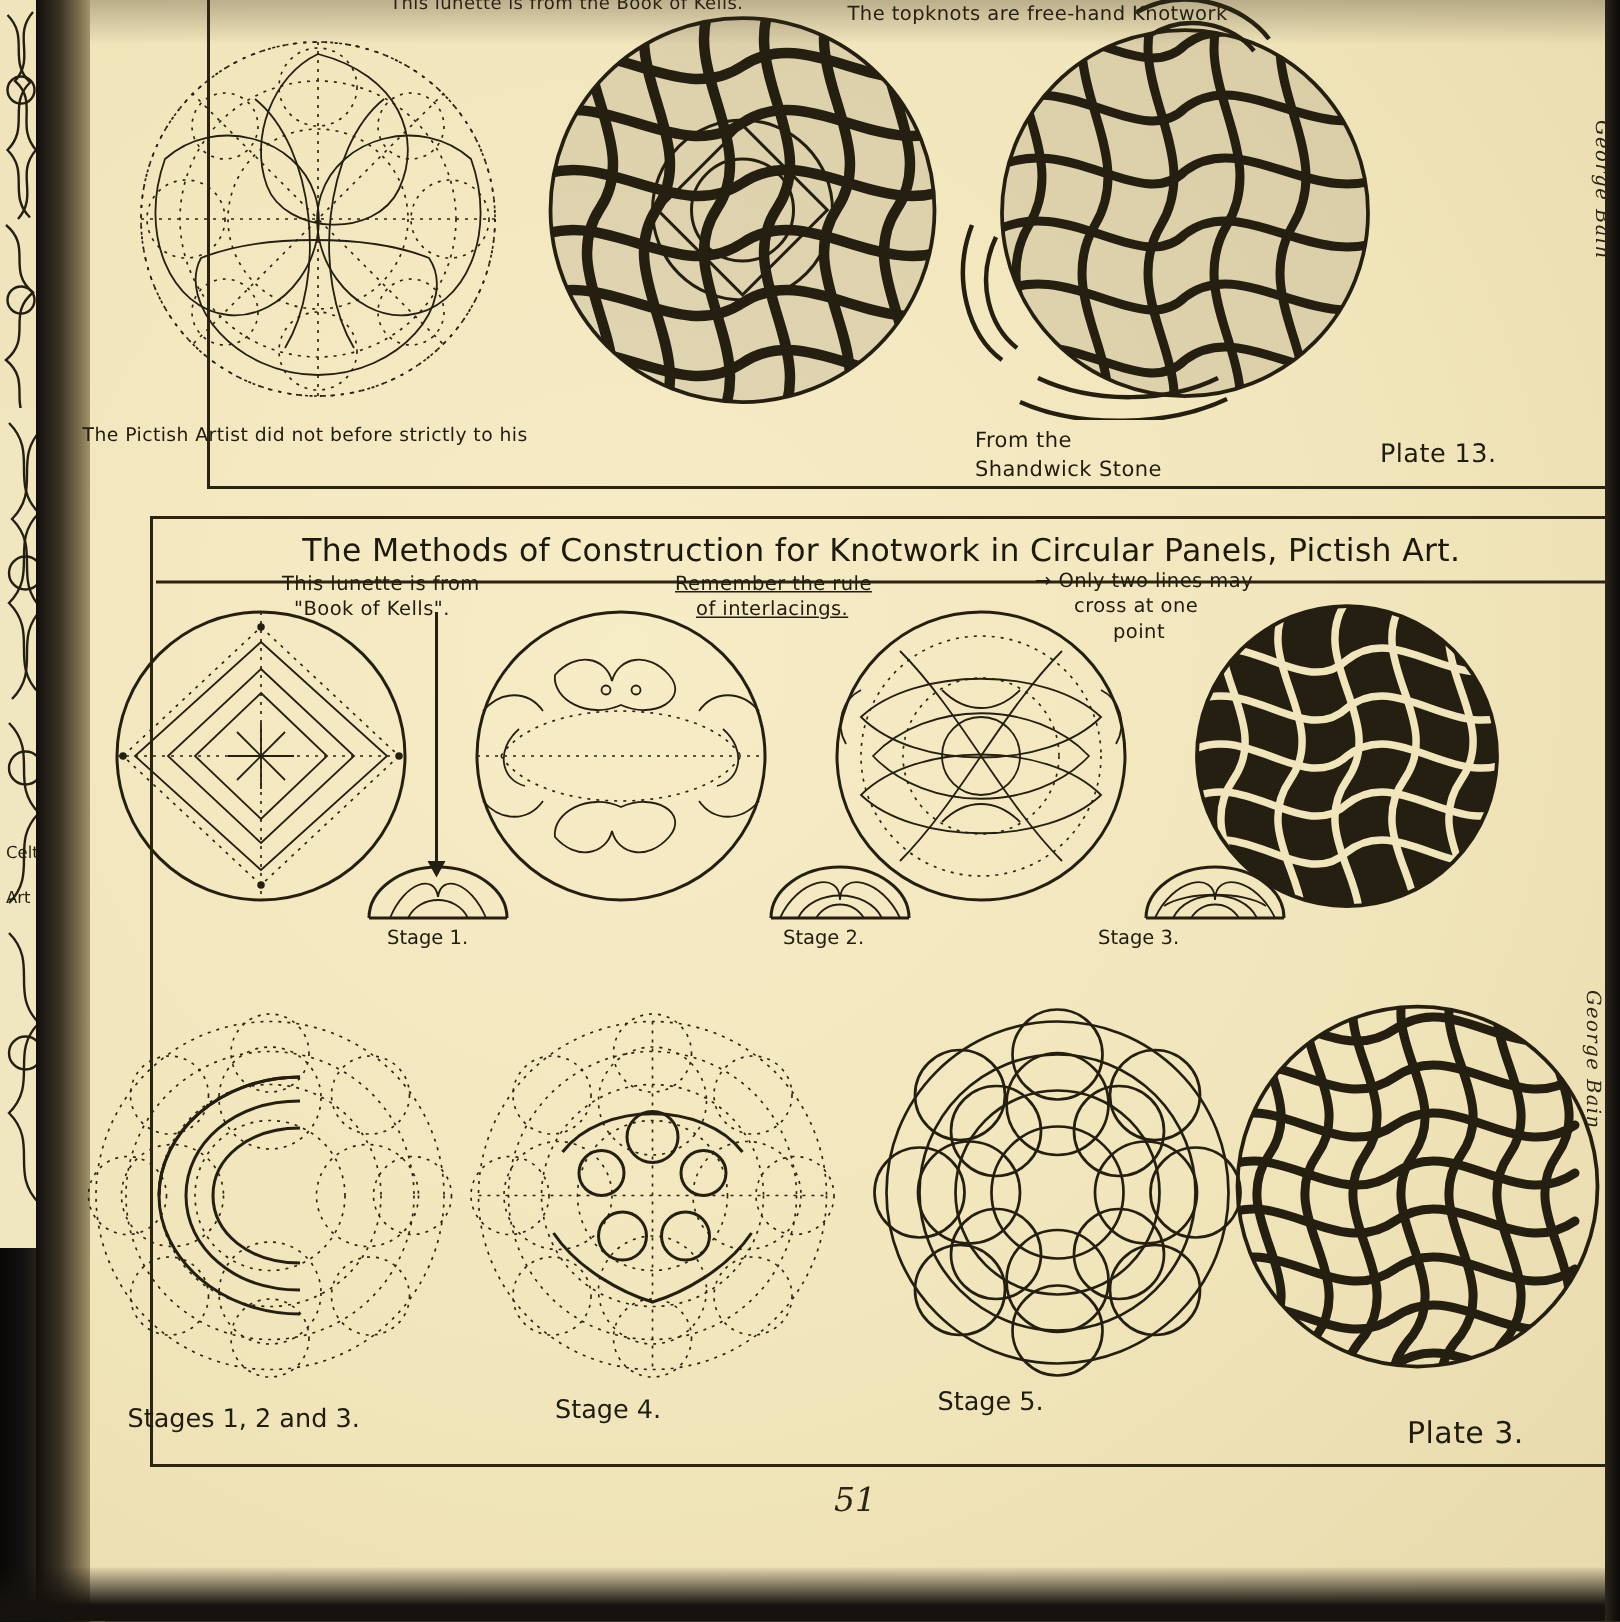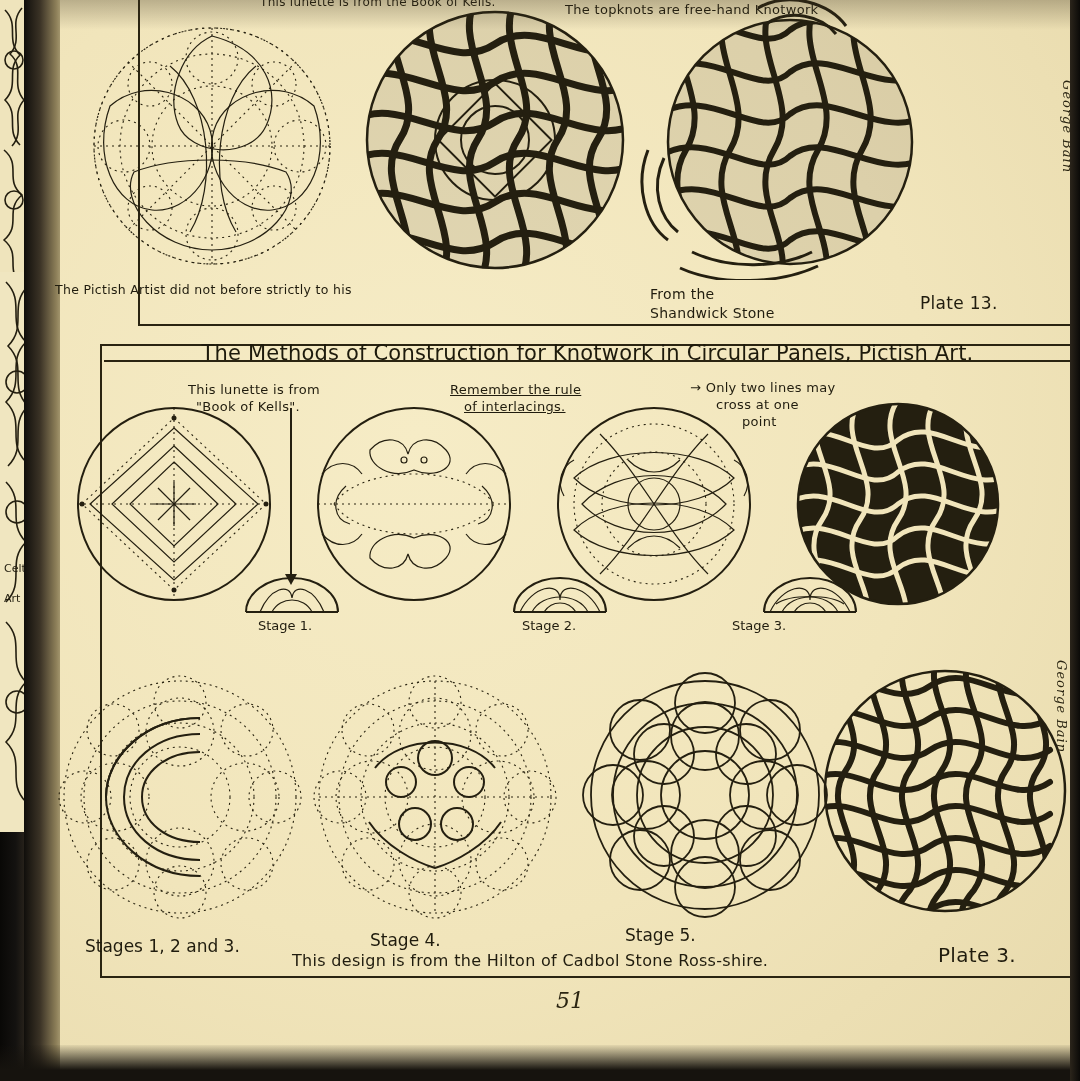--- a/index.html
+++ b/index.html
@@ -66,21 +66,21 @@
 
   .caption{
     position:absolute;
     font-family:"DejaVu Sans", sans-serif;
     color:#201c0e;
     line-height:1.15;
     white-space:nowrap;
   }
 
   .title-band{
-    position:absolute;left:44px;top:346px;width:967px;height:16px;
+    position:absolute;left:44px;top:346px;width:967px;height:43px;
     border-bottom:2px solid #2a2411;
     box-sizing:border-box;
     display:flex;align-items:center;justify-content:center;
   }
   .title-band span{
     font-family:"DejaVu Sans", sans-serif;
     font-size:21px;color:#1d1a0c;letter-spacing:.2px;
   }
 
   .sig{
@@ -562,21 +562,20 @@
           </g>
         </g>
         <circle cx="125" cy="131" r="120" class="stroke" stroke-width="2.5"></circle>
       </svg>
     </div>
 
     <div class="stage-label" style="left:25px;top:936px;font-size:17px;">Stages 1, 2 and 3.</div>
     <div class="stage-label" style="left:310px;top:930px;font-size:17px;">Stage 4.</div>
     <div class="stage-label" style="left:565px;top:925px;font-size:17px;">Stage 5.</div>
 
-    <div class="caption hand" style="left:232px;top:952px;font-size:16px;">This design is from the Hilton of Cadbol Stone Ross-shire.</div>
     <div class="caption hand" style="left:878px;top:944px;font-size:20px;">Plate 3.</div>
 
     <div class="sig" id="sig2">George Bain</div>
 
     <div class="page-number">51</div>
   </div>
 
   <div class="page-warp-top"></div>
   <div class="page-bottom-dark"></div>
   <div class="right-dark-edge"></div>

